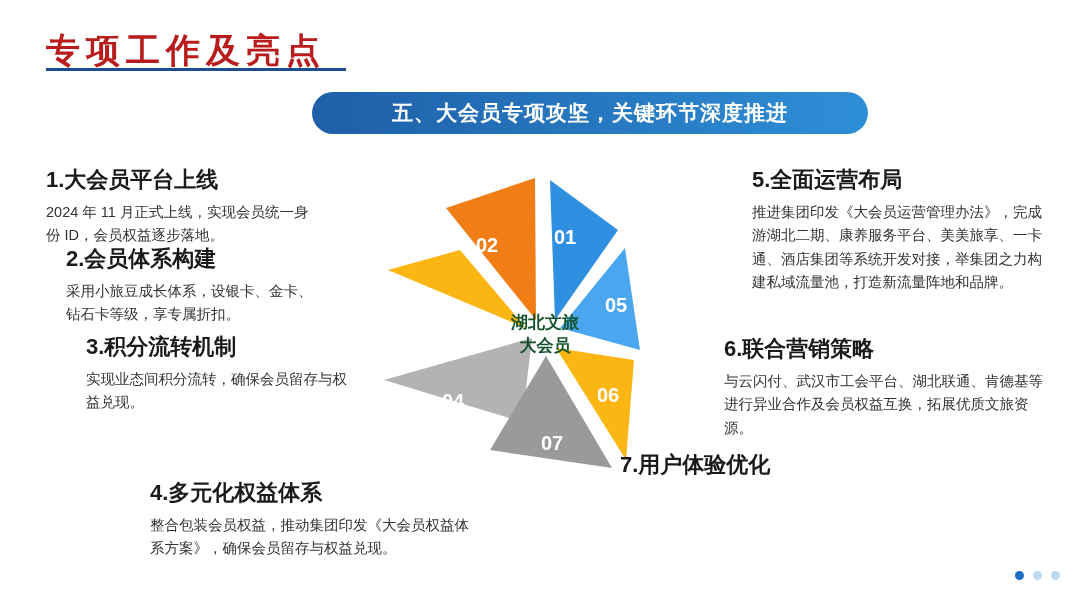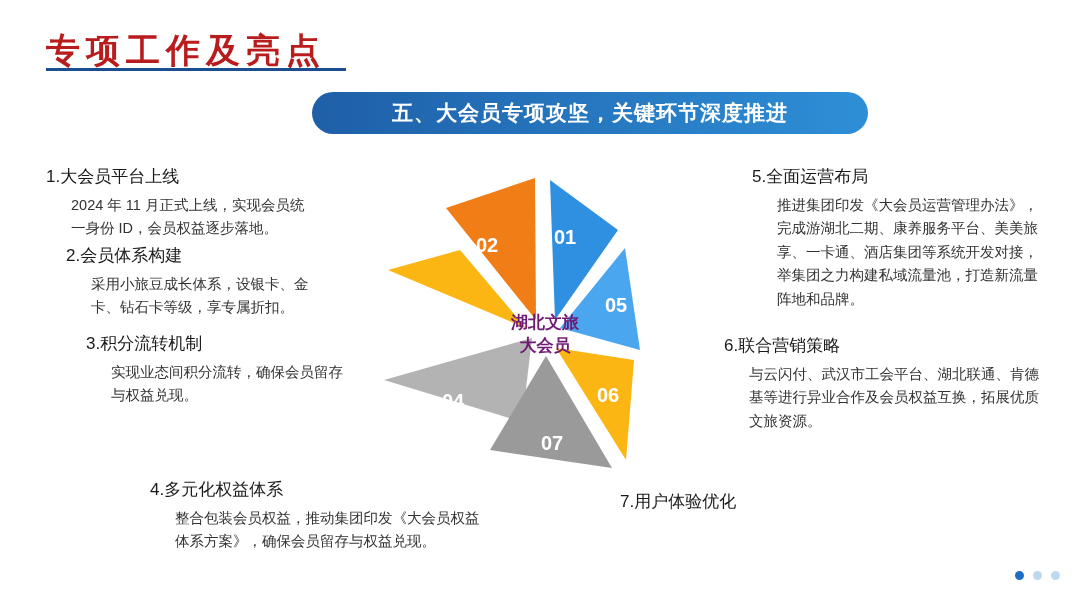--- a/index.html
+++ b/index.html
@@ -68,52 +68,51 @@
     display: block;
   }
   .wheel-label {
     position: absolute;
     left: 50%;
     top: 152px;
     transform: translateX(-50%);
     text-align: center;
     font-size: 17px;
     font-weight: bold;
-    color: #701a75;
+    color: #14532d;
     line-height: 1.35;
     white-space: nowrap;
   }
   .seg-num {
     font-size: 20px;
     font-weight: bold;
     fill: #ffffff;
     font-family: "Liberation Sans", sans-serif;
   }
   
   .block { position: absolute; }
   .b-head {
-    font-size: 17px;
-    font-weight: normal;
+    font-size: 22px;
+    font-weight: bold;
     color: #1a1a1a;
     margin-bottom: 6px;
     white-space: nowrap;
   }
   .b-body {
     font-size: 14.5px;
     color: #333333;
     line-height: 1.62;
-    margin-left: 25px;
   }
   .left-1  { left: 46px;  top: 165px; width: 270px; }
   .left-2  { left: 66px;  top: 244px; width: 260px; }
   .left-3  { left: 86px;  top: 332px; width: 265px; }
   .left-4  { left: 150px; top: 478px; width: 330px; }
   .right-5 { left: 752px; top: 165px; width: 300px; }
   .right-6 { left: 724px; top: 334px; width: 320px; }
-  .right-7 { left: 620px; top: 490px; width: 330px; }
+  .right-7 { left: 620px; top: 450px; width: 330px; }
 
   
   .dots {
     position: absolute;
     right: 24px;
     bottom: 26px;
     display: flex;
     gap: 9px;
     align-items: center;
   }

